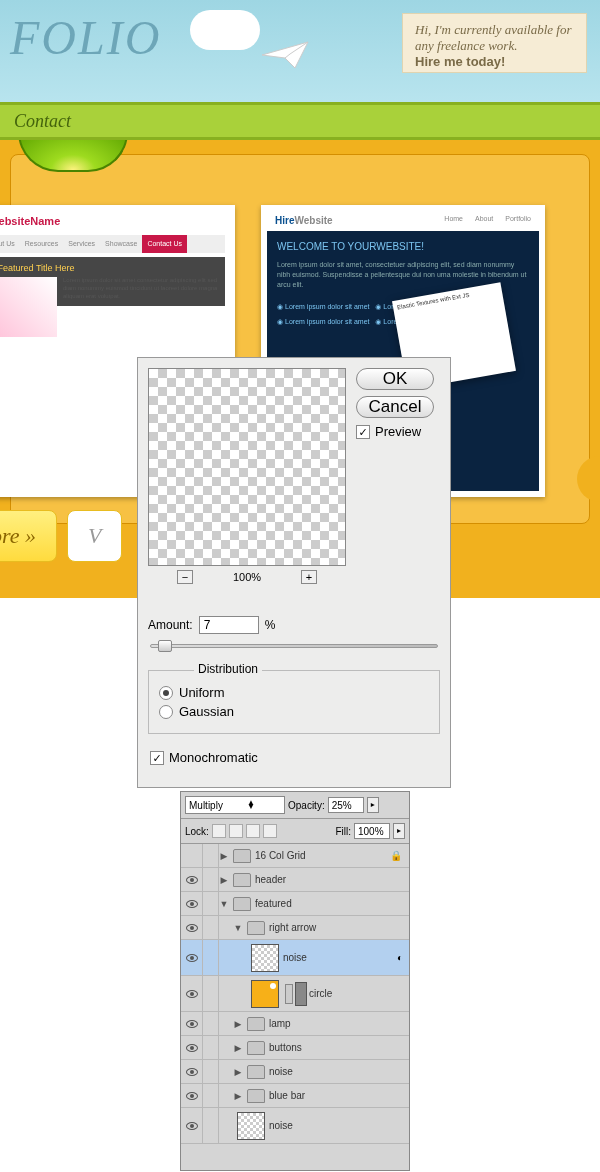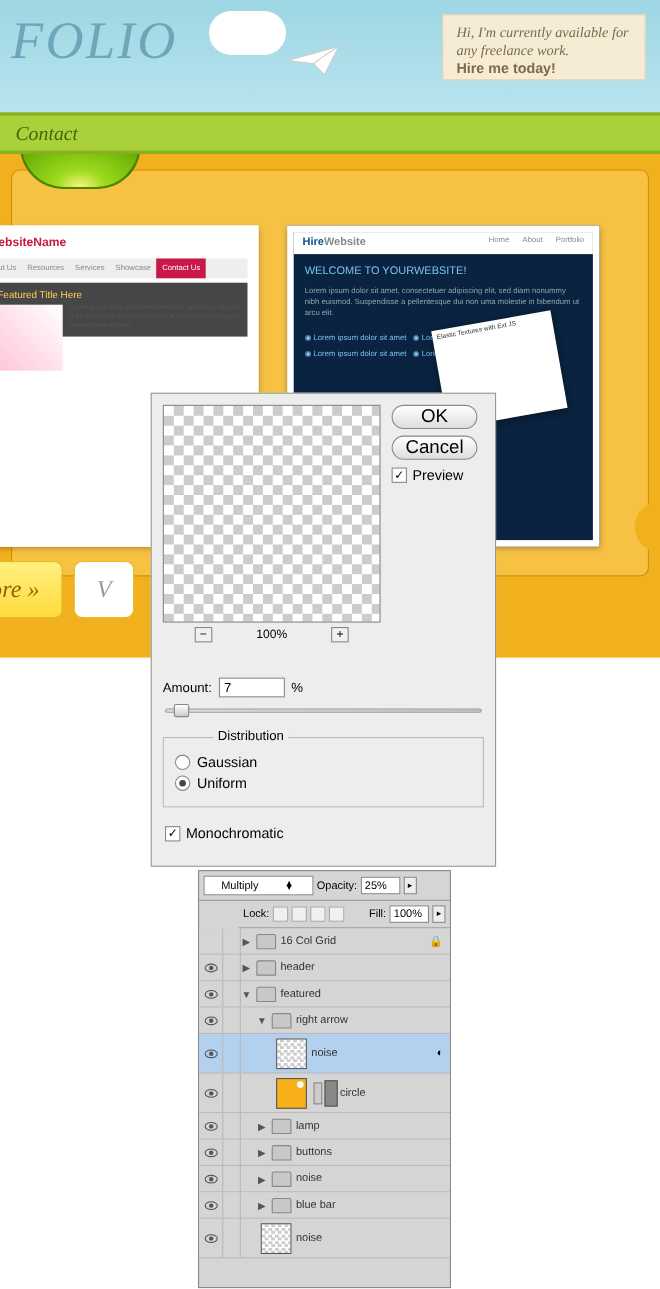--- a/index.html
+++ b/index.html
@@ -67,26 +67,26 @@
 .fieldset { margin: 16px 10px 0; border: 1px solid #bbb; padding: 10px; position: relative; }
 .fieldset-legend { position: absolute; top: -9px; left: 8px; background: #ededec; padding: 0 4px; font-size: 12px; margin-left: 37px; }
 .radio-row { display: flex; align-items: center; gap: 6px; margin: 4px 0; font-size: 13px; }
 .radio { width: 14px; height: 14px; border: 1px solid #888; border-radius: 50%; background: #fff; position: relative; }
 .radio.checked::after { content: ""; position: absolute; left: 3px; top: 3px; width: 6px; height: 6px; background: #444; border-radius: 50%; }
 .mono-row { padding: 10px 12px 0; }
 
 
 .layers { position: absolute; left: 180px; top: 791px; width: 230px; height: 380px; background: #d5d5d5; border: 1px solid #888; font-size: 10px; }
 .layers-top { padding: 4px; display: flex; align-items: center; gap: 3px; border-bottom: 1px solid #999; }
-.blend-select { width: 100px; height: 18px; border: 1px solid #888; background: #fff; font-size: 10px; padding: 0 3px; display: flex; align-items: center; justify-content: center; gap: 24px; }
+.blend-select { width: 100px; height: 18px; border: 1px solid #888; background: #fff; font-size: 10px; padding: 0 3px; display: flex; align-items: center; justify-content: flex-start; gap: 24px; }
 .updown { width: 10px; font-size: 8px; line-height: 4px; }
 .opacity-label { font-size: 10px; }
 .opacity-val { width: 36px; height: 16px; border: 1px solid #888; background: #fff; font-size: 10px; padding: 0 3px; display: flex; align-items: center; }
 .arrow-btn { width: 12px; height: 16px; border: 1px solid #888; background: #eee; text-align: center; line-height: 14px; font-size: 8px; }
-.layers-lock { padding: 4px; display: flex; align-items: center; gap: 3px; border-bottom: 1px solid #999; margin-left: 36px; }
+.layers-lock { padding: 4px; display: flex; align-items: center; gap: 3px; border-bottom: 1px solid #999; }
 .lock-icon { width: 14px; height: 14px; border: 1px solid #aaa; background: #f0f0f0; }
 .fill-row { margin-left: auto; display: flex; align-items: center; gap: 3px; }
 .layer-row { display: flex; align-items: center; height: 24px; border-bottom: 1px solid #b8b8b8; background: #d5d5d5; }
 .layer-row.tall { height: 36px; }
 .layer-row.selected { background: #b3d0ef; }
 .eye-col { width: 22px; text-align: center; border-right: 1px solid #b8b8b8; height: 100%; display: flex; align-items: center; justify-content: center; }
 .eye { width: 12px; height: 8px; border: 1px solid #555; border-radius: 50%; position: relative; }
 .eye::after { content: ""; position: absolute; left: 3px; top: 1px; width: 4px; height: 4px; background: #555; border-radius: 50%; }
 .empty-col { width: 16px; border-right: 1px solid #b8b8b8; height: 100%; }
 .indent { width: 14px; }
@@ -193,26 +193,26 @@
     <input class="amount-input" value="7" style="">
     <span>%</span>
   </div>
   <div class="slider-track">
     <div class="slider-bar"></div>
     <div class="slider-thumb"></div>
   </div>
   <div class="fieldset">
     <div class="fieldset-legend">Distribution</div>
     <div class="radio-row">
+      <div class="radio checked"></div>
+      <span>Uniform</span>
+    </div>
+    <div class="radio-row">
       <div class="radio"></div>
       <span>Gaussian</span>
-    </div>
-    <div class="radio-row">
-      <div class="radio checked"></div>
-      <span>Uniform</span>
     </div>
   </div>
   <div class="mono-row">
     <div class="check-row">
       <div class="checkbox">✓</div>
       <span>Monochromatic</span>
     </div>
   </div>
 </div>
 

